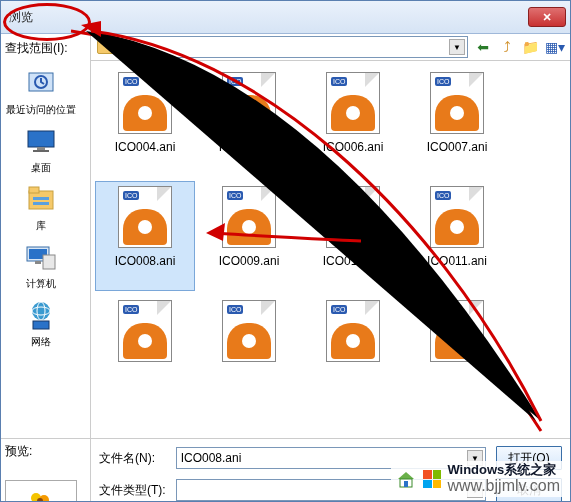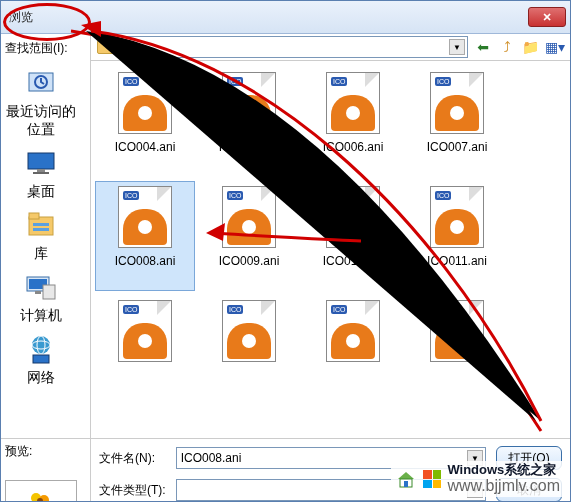--- a/index.html
+++ b/index.html
@@ -10,41 +10,41 @@
 .circle-annot{position:absolute;left:2px;top:2px;width:82px;height:32px;border:3px solid #d00000;border-radius:50%;pointer-events:none;z-index:50;}
 .body{display:flex;height:calc(100% - 26px - 70px);}
 .left-col{width:90px;background:#fff;border-right:1px solid #ccc;display:flex;flex-direction:column;align-items:flex-start;padding-top:4px;box-sizing:border-box;}
 .lookin-row{display:flex;align-items:center;gap:4px;padding:2px 4px;font-size:12px;}
 .lookin-label{white-space:nowrap;}
 .lookin-combo{flex:1;height:20px;border:1px solid #7a97b8;background:#fff;display:flex;align-items:center;padding:0 4px;font-size:12px;position:relative;min-width:0;}
 .lookin-combo .arrow{position:absolute;right:2px;top:2px;width:14px;height:14px;background:#e8e8e8;border:1px solid #aaa;display:flex;align-items:center;justify-content:center;font-size:8px;}
 .nav-icon{width:18px;height:18px;display:flex;align-items:center;justify-content:center;cursor:pointer;font-size:14px;}
 .side-item{width:80px;text-align:center;margin:6px 0;cursor:pointer;}
 .side-item .icon{width:36px;height:36px;margin:0 auto 2px;display:flex;align-items:center;justify-content:center;}
-.side-item .lbl{font-size:14px;color:#000;}
+.side-item .lbl{font-size:10px;color:#000;}
 .right-col{flex:1;display:flex;flex-direction:column;min-width:0;}
 .toolbar-row{height:26px;display:flex;align-items:center;padding:0 6px;gap:6px;border-bottom:1px solid #ccc;}
 .file-area{flex:1;overflow:auto;padding:6px 4px;background:#fff;}
 .file-grid{display:flex;flex-wrap:wrap;gap:4px;}
 .file-item{width:100px;height:110px;display:flex;flex-direction:column;align-items:center;justify-content:flex-start;padding:4px 2px;box-sizing:border-box;cursor:pointer;border:1px solid transparent;}
 .file-item.selected{background:#cfe5fb;border:1px solid #7aa7d9;}
 .file-thumb{width:52px;height:60px;border:1px solid #888;background:#fff;position:relative;display:flex;align-items:flex-end;justify-content:center;overflow:hidden;}
 .file-thumb .fold{position:absolute;top:0;right:0;width:14px;height:14px;background:linear-gradient(135deg,#ddd 48%,#fff 52%);}
 .file-thumb .ico-badge{position:absolute;top:4px;left:4px;font-size:7px;background:#2a5ab0;color:#fff;padding:1px 2px;border-radius:2px;}
 .file-thumb .eye{width:44px;height:36px;border-radius:20px 20px 4px 4px;background:#e87a1a;position:relative;margin-bottom:2px;}
 .file-thumb .eye::after{content:"";position:absolute;left:50%;top:50%;width:14px;height:14px;background:#fff;border-radius:50%;transform:translate(-50%,-50%);}
 .file-name{margin-top:6px;font-size:12px;color:#000;text-align:center;}
 .bottom{height:70px;border-top:1px solid #ccc;display:flex;}
 .preview-col{width:90px;border-right:1px solid #ccc;padding:4px;box-sizing:border-box;}
 .preview-label{font-size:12px;margin-bottom:20px;}
 .preview-box{width:70px;height:48px;border:1px solid #aaa;background:#fff;display:flex;align-items:center;justify-content:center;}
 .controls{flex:1;padding:6px 8px;display:grid;grid-template-columns:auto 1fr auto;grid-template-rows:auto auto;gap:6px 10px;align-items:center;}
 .combo{height:20px;border:1px solid #7a97b8;background:#fff;padding:0 18px 0 4px;position:relative;display:flex;align-items:center;font-size:12px;}
 .combo .arrow{position:absolute;right:2px;top:2px;width:14px;height:14px;background:#e8e8e8;border:1px solid #aaa;display:flex;align-items:center;justify-content:center;font-size:8px;}
-.btn{width:64px;height:22px;border:1px solid #3a6fa8;background:linear-gradient(#f4f9ff,#d7e8fb);border-radius:6px;display:flex;align-items:center;justify-content:center;cursor:pointer;font-size:12px;}
+.btn{width:64px;height:22px;border:1px solid #3a6fa8;background:linear-gradient(#f4f9ff,#d7e8fb);border-radius:1px;display:flex;align-items:center;justify-content:center;cursor:pointer;font-size:12px;}
 .watermark{position:absolute;right:6px;bottom:4px;display:flex;align-items:center;gap:6px;font-size:13px;color:#333;z-index:60;background:rgba(255,255,255,0.85);padding:2px 4px;}
 .watermark .winlogo{width:18px;height:18px;display:grid;grid-template-columns:1fr 1fr;grid-template-rows:1fr 1fr;gap:1px;}
 .watermark .winlogo span:nth-child(1){background:#f25022;}
 .watermark .winlogo span:nth-child(2){background:#7fba00;}
 .watermark .winlogo span:nth-child(3){background:#00a4ef;}
 .watermark .winlogo span:nth-child(4){background:#ffb900;}
 .watermark .url{font-size:16px;color:#666;}
 svg.anno{position:absolute;left:0;top:0;width:571px;height:502px;pointer-events:none;z-index:55;}
 .folder-icon{width:16px;height:12px;background:#f5c96a;border:1px solid #c8a040;border-radius:2px;position:relative;}
 .folder-icon::before{content:"";position:absolute;top:-4px;left:1px;width:7px;height:4px;background:#f5c96a;border:1px solid #c8a040;border-bottom:none;border-radius:2px 2px 0 0;}

